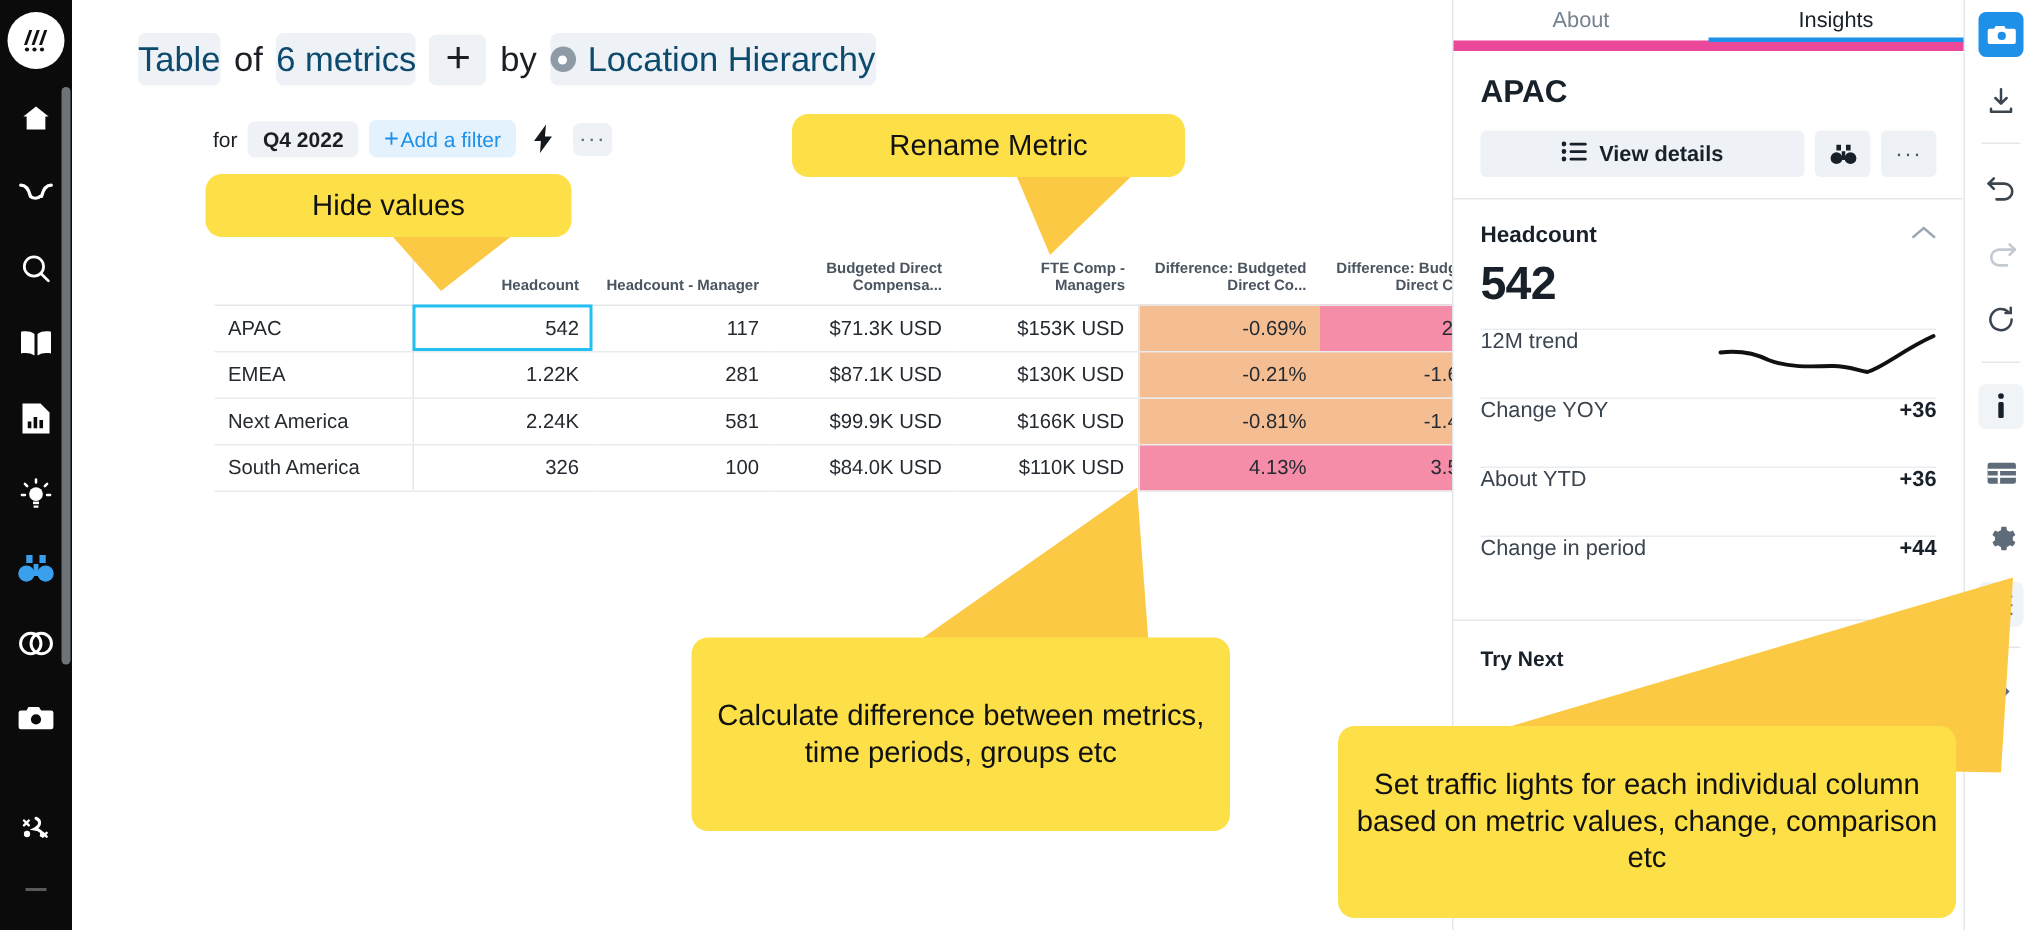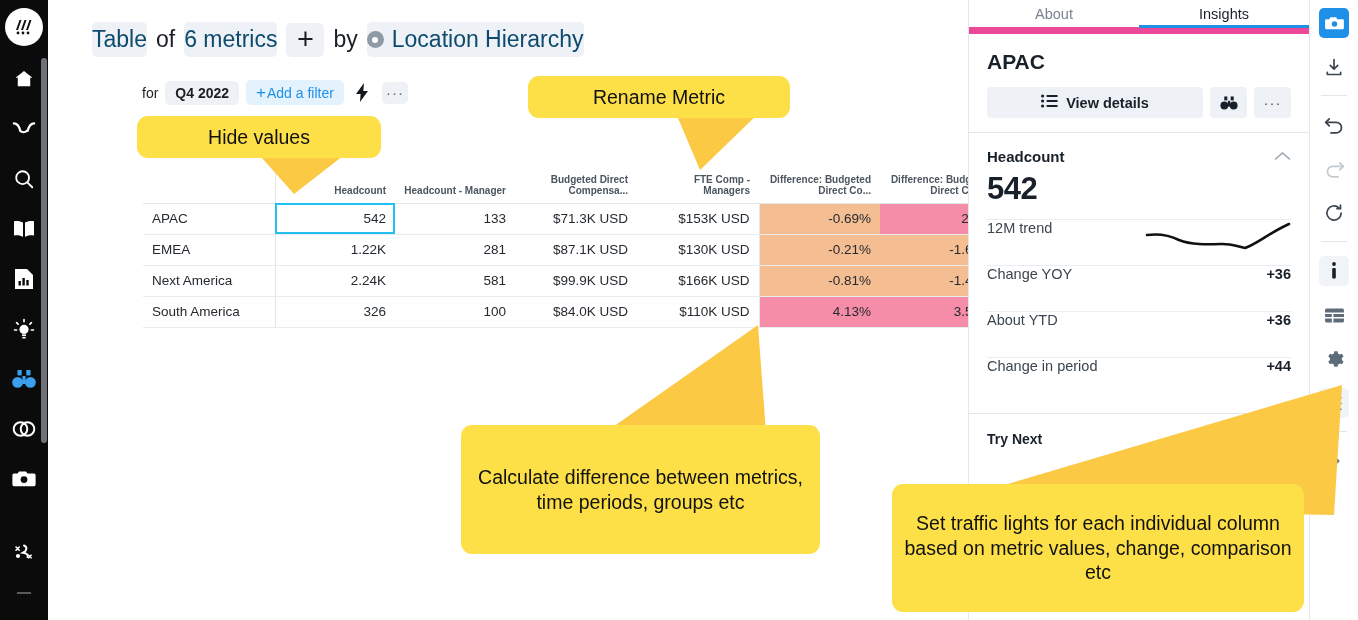--- a/index.html
+++ b/index.html
@@ -305,21 +305,21 @@
             <th>Budgeted Direct Compensa...</th>
             <th>FTE Comp - Managers</th>
             <th>Difference: Budgeted Direct Co...</th>
             <th>Difference: Budgeted Direct Com...</th>
           </tr>
         </thead>
         <tbody id="dt-body">
             <tr>
               <td class="rowlabel">APAC</td>
               <td class="sel-cell">542</td>
-              <td>133</td>
+              <td>117</td>
               <td>$71.3K USD</td>
               <td class="sep">$153K USD</td>
               <td style="background: rgb(245, 189, 146);">-0.69%</td>
               <td style="background: rgb(245, 140, 168);">2.6%</td>
             </tr>
             <tr>
               <td class="rowlabel">EMEA</td>
               <td>1.22K</td>
               <td>281</td>
               <td>$87.1K USD</td>

